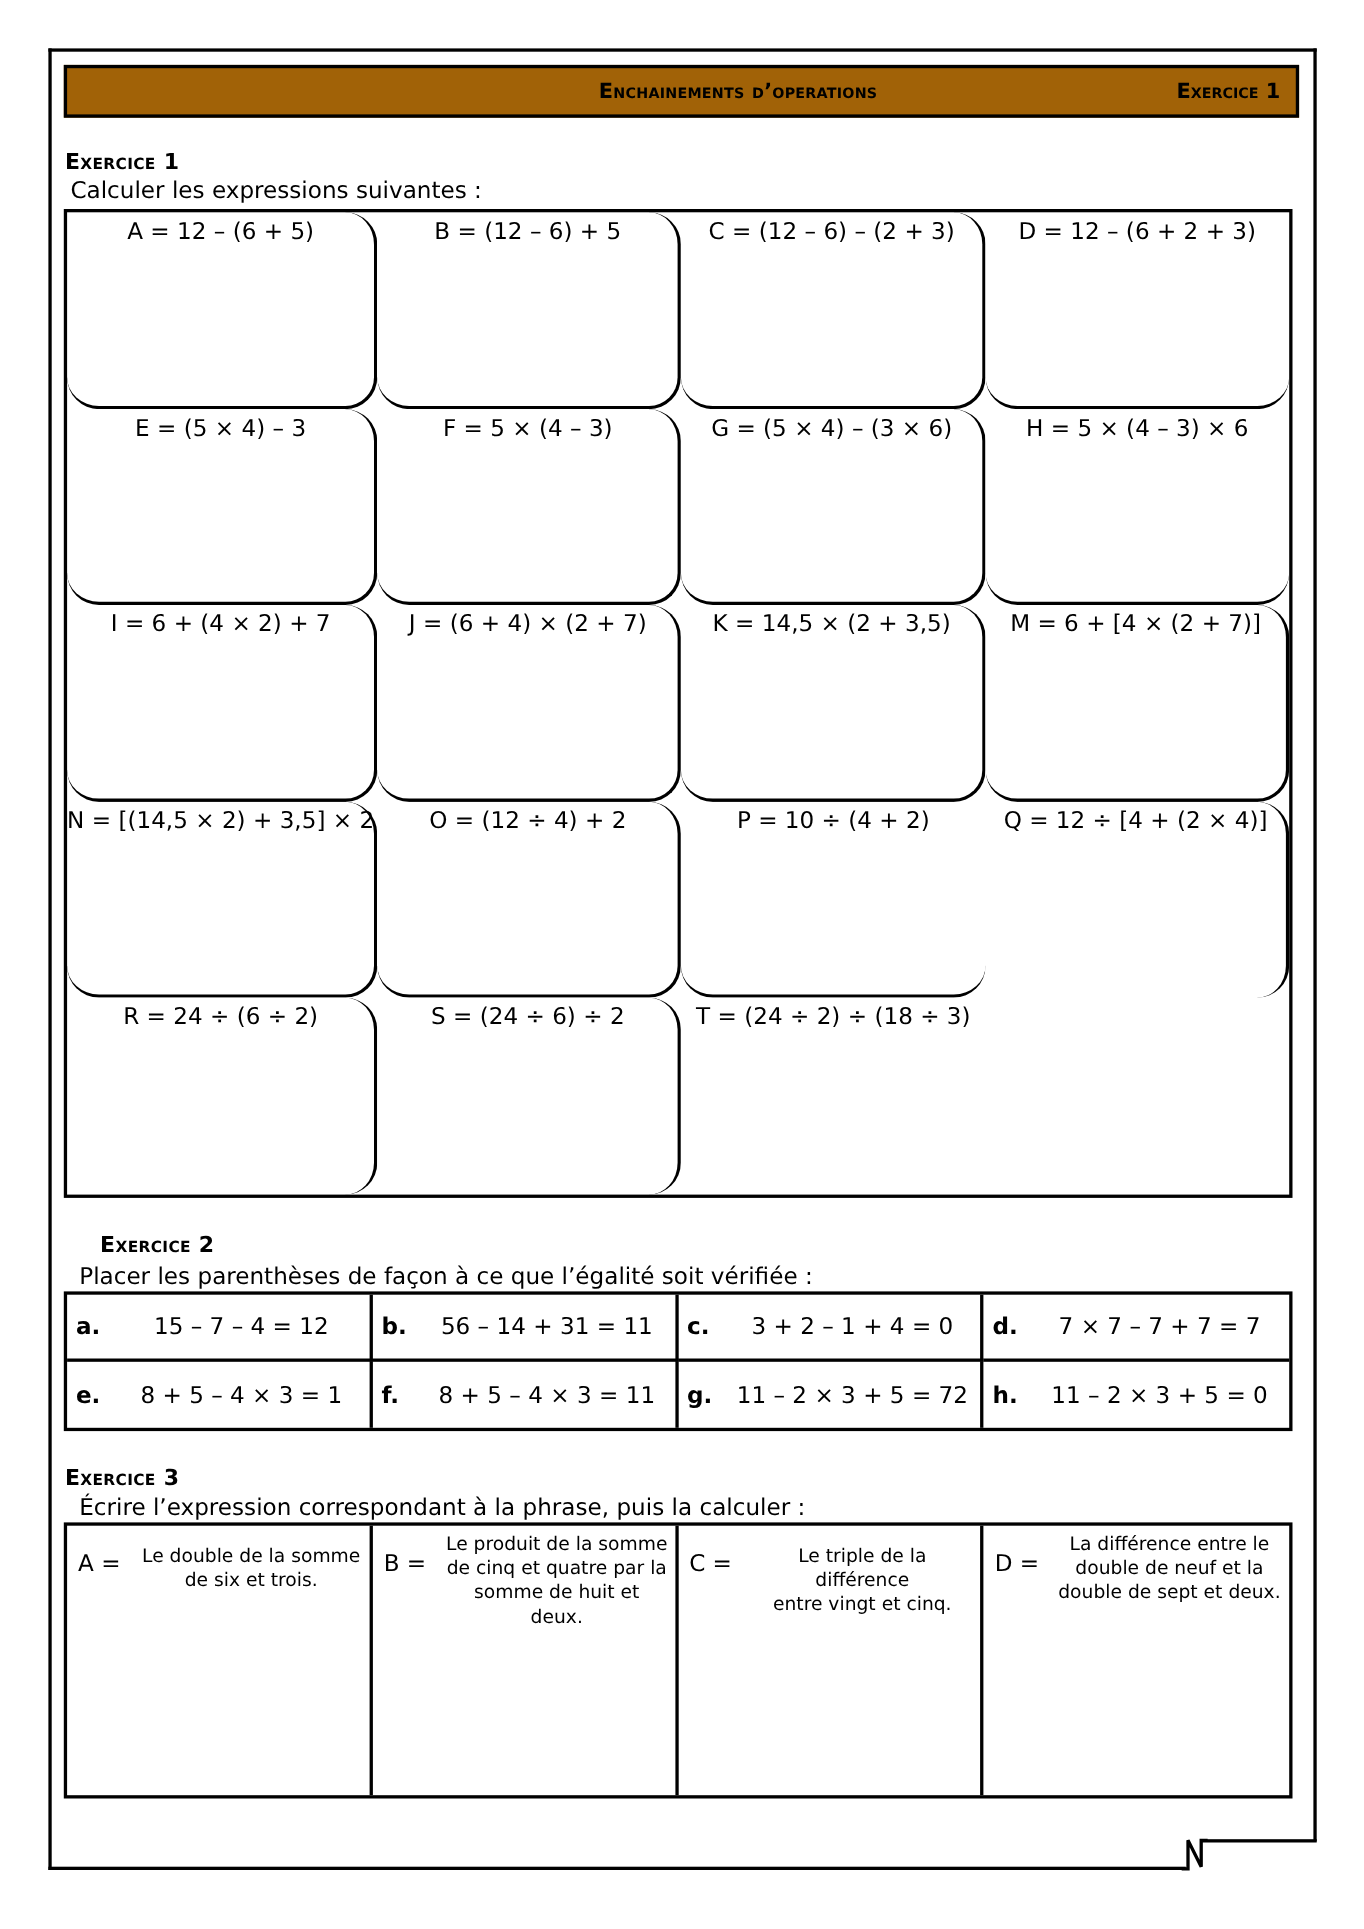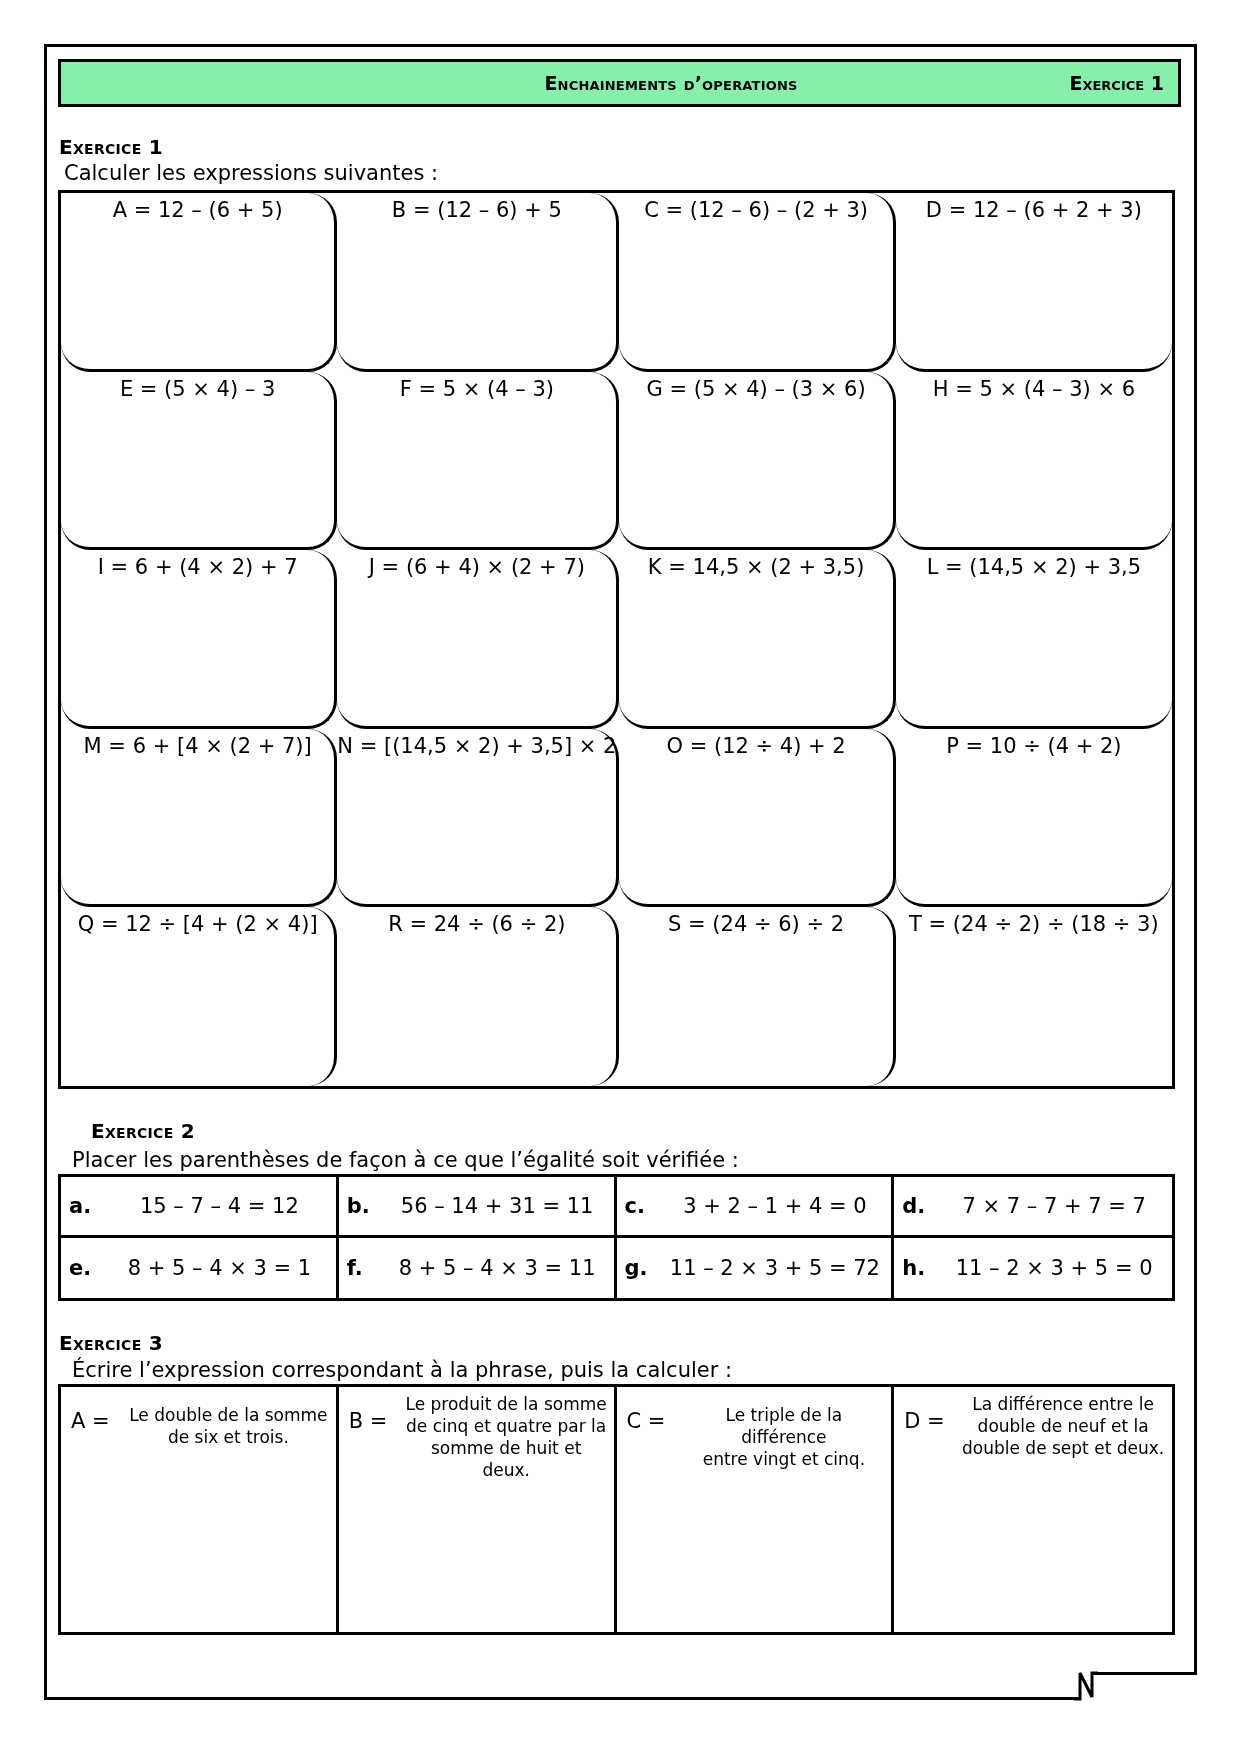--- a/index.html
+++ b/index.html
@@ -9,21 +9,21 @@
     
     .frame-top { position: absolute; left: 44px; top: 44px; width: 1153px; height: 3px; background:#000; }
     .frame-left { position: absolute; left: 44px; top: 44px; width: 3px; height: 1656px; background:#000; }
     .frame-right { position: absolute; left: 1194px; top: 44px; width: 3px; height: 1630px; background:#000; }
     .frame-bottom-left { position: absolute; left: 44px; top: 1697px; width: 1034px; height: 3px; background:#000; }
     .frame-bottom-right { position: absolute; left: 1092px; top: 1672px; width: 105px; height: 3px; background:#000; }
     .frame-notch { position: absolute; left: 1074px; top: 1670px; width: 24px; height: 32px; }
 
     
     .header { position: absolute; left: 58px; top: 59px; width: 1117px; height: 42px;
-              background: #86efac; border: 3px solid #000; }
+              background: #a16207; border: 3px solid #000; }
     .header-title { position: absolute; left: 400px; width: 420px; top: 0; line-height: 42px;
                     text-align: center; font-weight: bold; font-size: 19px; font-variant: small-caps; letter-spacing: 0.2px; }
     .header-ex { position: absolute; right: 14px; top: 0; line-height: 42px; font-weight: bold; font-size: 19px; font-variant: small-caps; }
 
     .sec-title { position: absolute; left: 59px; font-weight: bold; font-size: 20px; font-variant: small-caps; letter-spacing: 0.3px; }
     .sec-instr { position: absolute; font-size: 21px; text-align: center; }
 
     
     .grid1 { position: absolute; left: 58px; top: 190px; width: 1117px; height: 899px;
              border: 3px solid #000; display: grid; grid-template-columns: repeat(4, 1fr); grid-template-rows: repeat(5, 1fr); box-sizing: border-box; }
@@ -78,21 +78,20 @@
   <div class="cell1 lastcol">D = 12 – (6 + 2 + 3)</div>
 
   <div class="cell1">E = (5 × 4) – 3</div>
   <div class="cell1">F = 5 × (4 – 3)</div>
   <div class="cell1">G = (5 × 4) – (3 × 6)</div>
   <div class="cell1 lastcol">H = 5 × (4 – 3) × 6</div>
 
   <div class="cell1">I = 6 + (4 × 2) + 7</div>
   <div class="cell1">J = (6 + 4) × (2 + 7)</div>
   <div class="cell1">K = 14,5 × (2 + 3,5)</div>
-  <div class="cell1 lastcol">L = (14,5 × 2) + 3,5</div>
 
   <div class="cell1">M = 6 + [4 × (2 + 7)]</div>
   <div class="cell1">N = [(14,5 × 2) + 3,5] × 2</div>
   <div class="cell1">O = (12 ÷ 4) + 2</div>
   <div class="cell1 lastcol">P = 10 ÷ (4 + 2)</div>
 
   <div class="cell1 lastrow">Q = 12 ÷ [4 + (2 × 4)]</div>
   <div class="cell1 lastrow">R =  24 ÷ (6 ÷ 2)</div>
   <div class="cell1 lastrow">S = (24 ÷ 6) ÷ 2</div>
   <div class="cell1 lastcol lastrow">T = (24 ÷ 2) ÷ (18 ÷ 3)</div>

